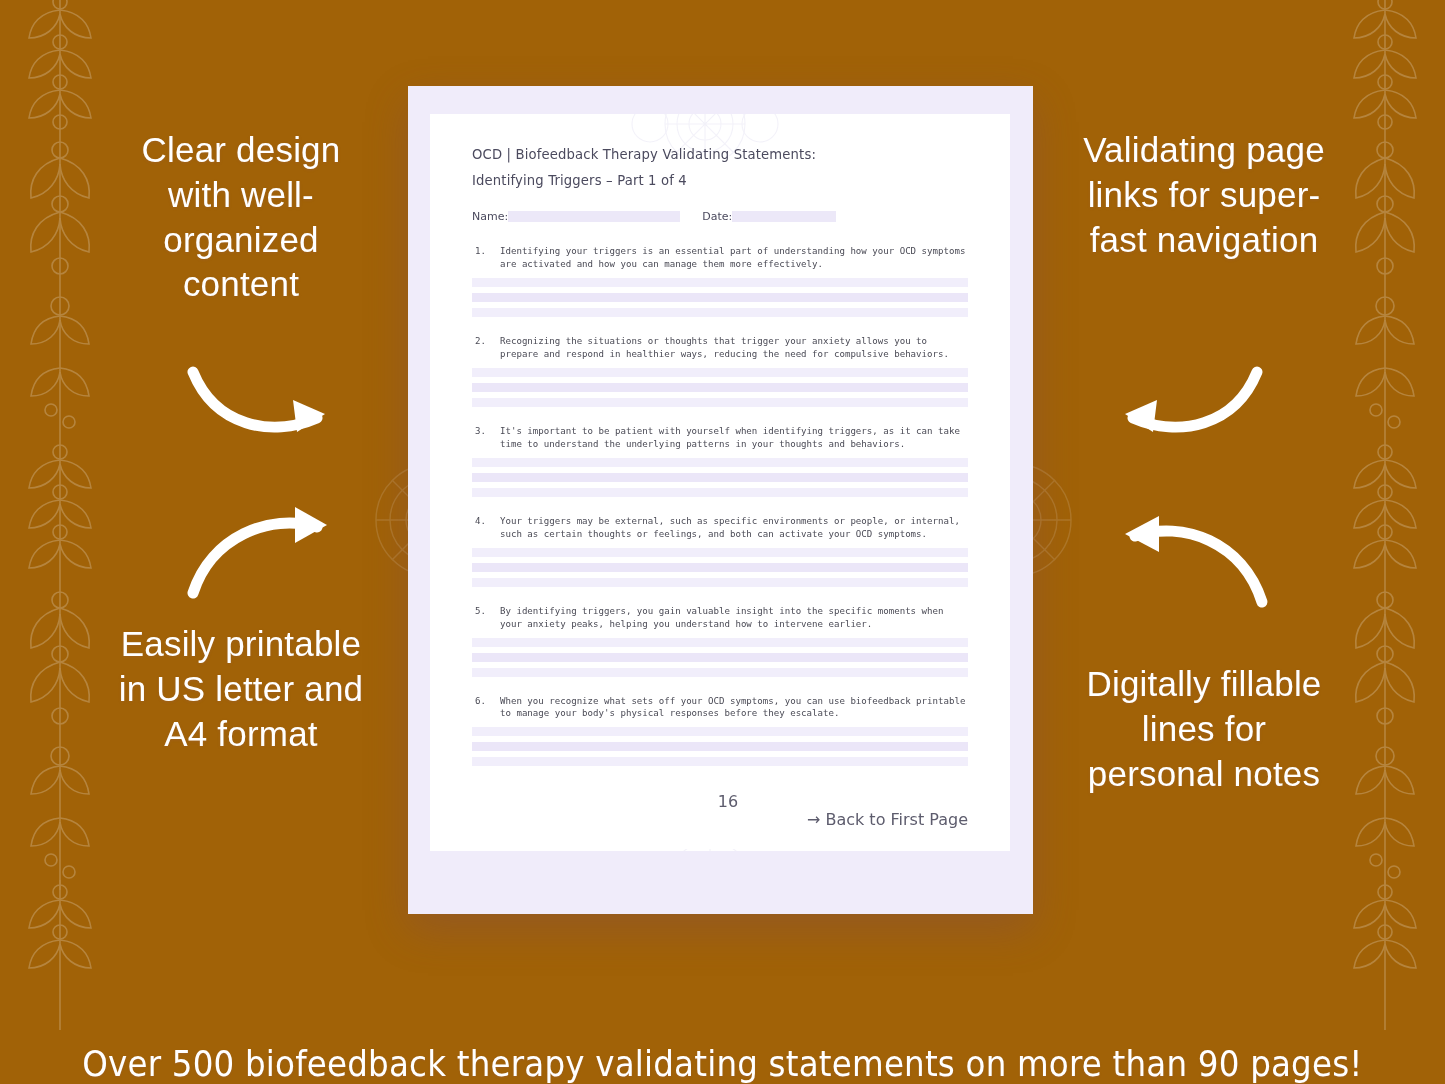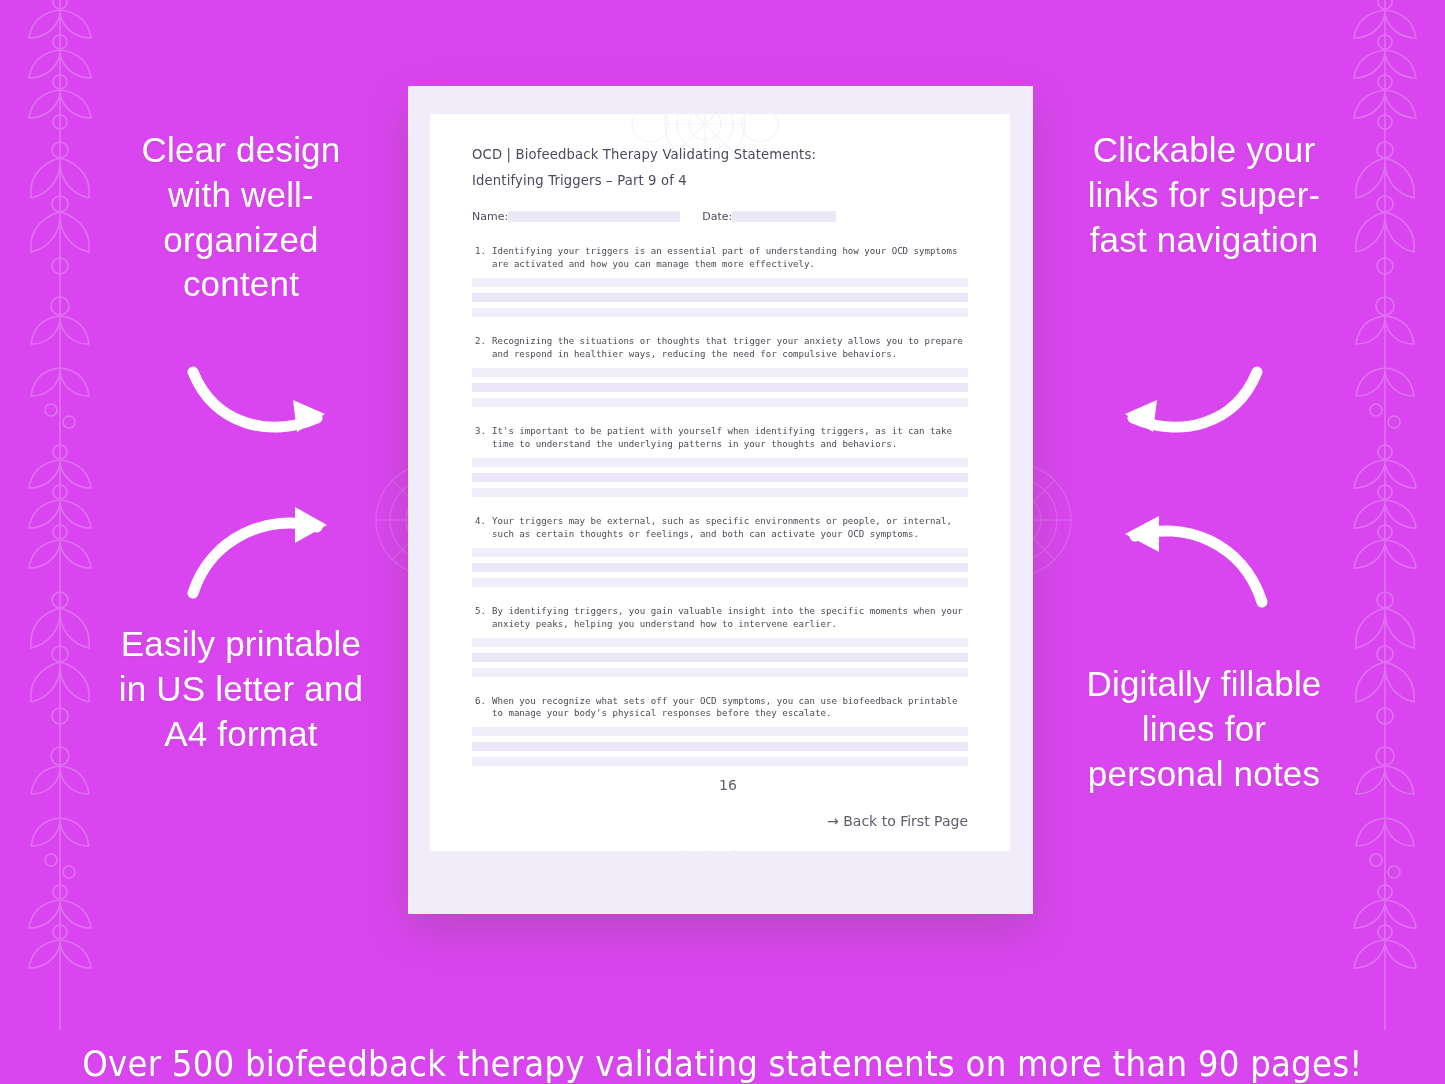--- a/index.html
+++ b/index.html
@@ -5,21 +5,21 @@
   * { box-sizing: border-box; }
   html, body {
     margin: 0; padding: 0;
     width: 1445px; height: 1084px;
     overflow: hidden;
     font-family: "Liberation Sans", sans-serif;
   }
   #stage {
     position: relative;
     width: 1445px; height: 1084px;
-    background: #d946ef;
+    background: #a16207;
     overflow: hidden;
   }
   
   .floral-band {
     position: absolute;
     top: 0; bottom: 0;
     width: 120px;
     opacity: 0.22;
     pointer-events: none;
   }
@@ -145,36 +145,36 @@
   .item { margin-bottom: 18px; }
   .item-head {
     display: flex;
     gap: 6px;
     font-family: "DejaVu Sans Mono", monospace;
     font-size: 9.1px;
     line-height: 1.42;
     color: #4a4a55;
   }
   .item-num { width: 14px; text-align: right; flex: none; }
-  .item-text { flex: 1; }
+  .item-text { flex: 1; margin-left: 8px; }
   .lines { margin-top: 7px; margin-left: 0; }
   .line {
     height: 9px;
     background: #f1eefb;
     margin-bottom: 6px;
   }
   .line.alt { background: #ebe6f8; }
 
   .doc-footer {
     position: absolute;
     left: 58px; right: 42px;
     bottom: 22px;
     display: flex;
-    align-items: flex-start;
-    font-size: 14px;
+    align-items: center;
+    font-size: 16px;
     color: #5d5c6d;
     font-family: "DejaVu Sans", sans-serif;
   }
   .footer-page {
     position: absolute;
     left: 50%;
     transform: translateX(-50%);
   }
   .footer-link {
     margin-left: auto;
@@ -388,21 +388,21 @@
         <circle cx="60" cy="90" r="26"></circle>
         <circle cx="60" cy="90" r="12"></circle>
       <path d="M60 34 L60 146 M4 90 L116 90 M20 50 L100 130 M100 50 L20 130"></path>
       <path d="M60 34 C44 52 44 68 60 78 C76 68 76 52 60 34"></path>
       <path d="M60 146 C44 128 44 112 60 102 C76 112 76 128 60 146"></path>
     </g>
   </svg>
 
   <div class="annot" id="annot-tl">Clear design with well-organized content</div>
   <div class="annot" id="annot-bl">Easily printable in US letter and A4 format</div>
-  <div class="annot" id="annot-tr">Clickable your links for super-fast navigation</div>
+  <div class="annot" id="annot-tr">Validating page links for super-fast navigation</div>
   <div class="annot" id="annot-br">Digitally fillable lines for personal notes</div>
 
   <svg class="arrow" id="arrow-tl" viewBox="0 0 160 90">
     <path d="M8 20 C30 74 86 86 132 66" stroke="#ffffff" stroke-width="11" fill="none" stroke-linecap="round"></path>
     <path d="M108 48 L140 62 L112 80 Z" fill="#ffffff"></path>
   </svg>
   <svg class="arrow" id="arrow-bl" viewBox="0 0 160 105">
     <path d="M8 88 C26 32 84 8 132 22" stroke="#ffffff" stroke-width="11" fill="none" stroke-linecap="round"></path>
     <path d="M110 2 L142 20 L110 38 Z" fill="#ffffff"></path>
   </svg>
@@ -436,21 +436,21 @@
             <circle cx="100" cy="35" r="16"></circle>
           <path d="M58 35 L142 35 M100 -7 L100 77 M70 5 L130 65 M130 5 L70 65"></path>
           <circle cx="42" cy="35" r="19"></circle>
             <circle cx="158" cy="35" r="19"></circle>
         </g>
       </svg>
 
       <div class="doc-inner">
         <div class="doc-title">
           <div>OCD | Biofeedback Therapy Validating Statements:</div>
-          <div>Identifying Triggers – Part 9 of 4</div>
+          <div>Identifying Triggers – Part 1 of 4</div>
         </div>
 
         <div class="meta-row">
           <span class="meta-label">Name:</span>
           <span class="meta-field field-name"></span>
           <span class="meta-gap"></span>
           <span class="meta-label">Date:</span>
           <span class="meta-field field-date"></span>
         </div>
 

